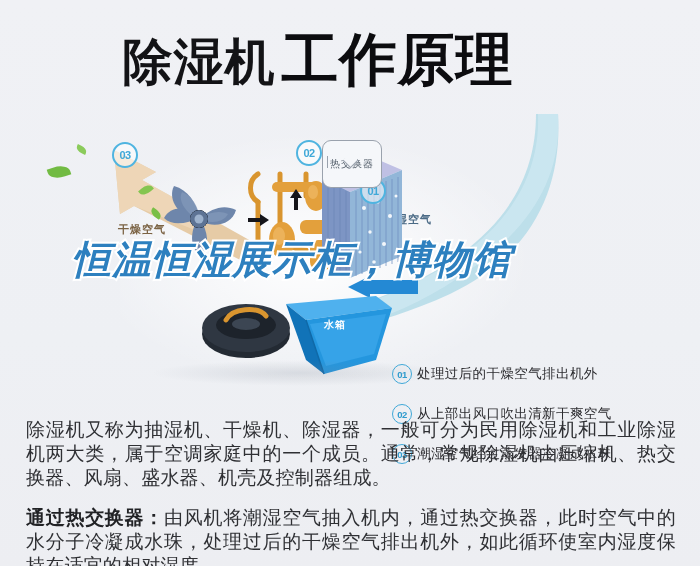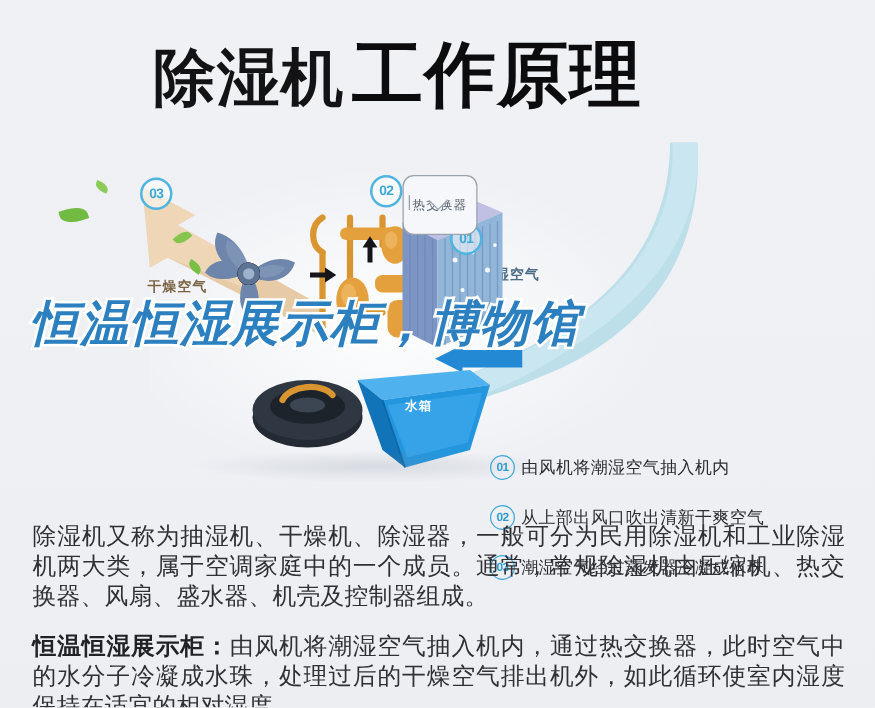--- a/index.html
+++ b/index.html
@@ -112,22 +112,22 @@
   .step .num{width:18px;height:18px;border-radius:50%;border:1.6px solid #3fa8d8;
              color:#2f9bce;font-size:9.5px;font-weight:bold;display:flex;
              align-items:center;justify-content:center;margin-right:5px;
              flex:0 0 auto;letter-spacing:-.5px;}
   .step .txt{font-size:13.5px;color:#2b2b2f;letter-spacing:.4px;}
   .step.s1{left:6px;top:128px;}
   .step.s2{left:6px;top:168px;}
   .step.s3{left:6px;top:208px;}
 
   
-  .overlay{position:absolute;left:0;top:238px;width:584px;text-align:left;
-           pointer-events:none;z-index:40;padding-left:24px;}
+  .overlay{position:absolute;left:0;top:238px;width:584px;text-align:center;
+           pointer-events:none;z-index:40;}
   .ov-line{font-size:39px;font-weight:bold;font-style:italic;color:#2d80bf;
            letter-spacing:1px;line-height:44px;white-space:nowrap;
            -webkit-text-stroke:4px #ffffff;paint-order:stroke fill;
            text-shadow:0 0 0 #fff;}
 
   
   .body-text{position:absolute;left:26px;top:418px;width:650px;}
   .para{font-size:19px;line-height:24px;color:#2f3034;letter-spacing:.2px;
         text-align:justify;margin:0;}
   .para.p2{margin-top:16px;}
@@ -288,36 +288,36 @@
 
     <div class="callout">
       <span>热交换器</span>
       <span class="tail"></span>
     </div>
     <div class="callout-stem"></div>
 
     <div class="steps">
       <div class="step s1">
         <span class="num">01</span>
-        <span class="txt">由风机将潮湿空气抽入机内</span>
+        <span class="txt">处理过后的干燥空气排出机外</span>
       </div>
       <div class="step s2">
         <span class="num">02</span>
         <span class="txt">从上部出风口吹出清新干爽空气</span>
       </div>
       <div class="step s3">
         <span class="num">03</span>
         <span class="txt">潮湿空气经过蒸发器冷凝成水珠</span>
       </div>
     </div>
 
   </div>
 
   <div class="overlay">
     <div class="ov-line">恒温恒湿展示柜，博物馆</div>
   </div>
 
   <div class="body-text">
     <p class="para p1">除湿机又称为抽湿机、干燥机、除湿器，一般可分为民用除湿机和工业除湿机两大类，属于空调家庭中的一个成员。通常，常规除湿机由压缩机、热交换器、风扇、盛水器、机壳及控制器组成。</p>
-    <p class="para p2"><b>恒温恒湿展示柜：</b><span>由风机将潮湿空气抽入机内，通过热交换器，此时空气中的水分子冷凝成水珠，处理过后的干燥空气排出机外，如此循环使室内湿度保持在适宜的相对湿度。</span></p>
+    <p class="para p2"><b>通过热交换器：</b><span>由风机将潮湿空气抽入机内，通过热交换器，此时空气中的水分子冷凝成水珠，处理过后的干燥空气排出机外，如此循环使室内湿度保持在适宜的相对湿度。</span></p>
   </div>
 
 </div>
 
 </body></html>

